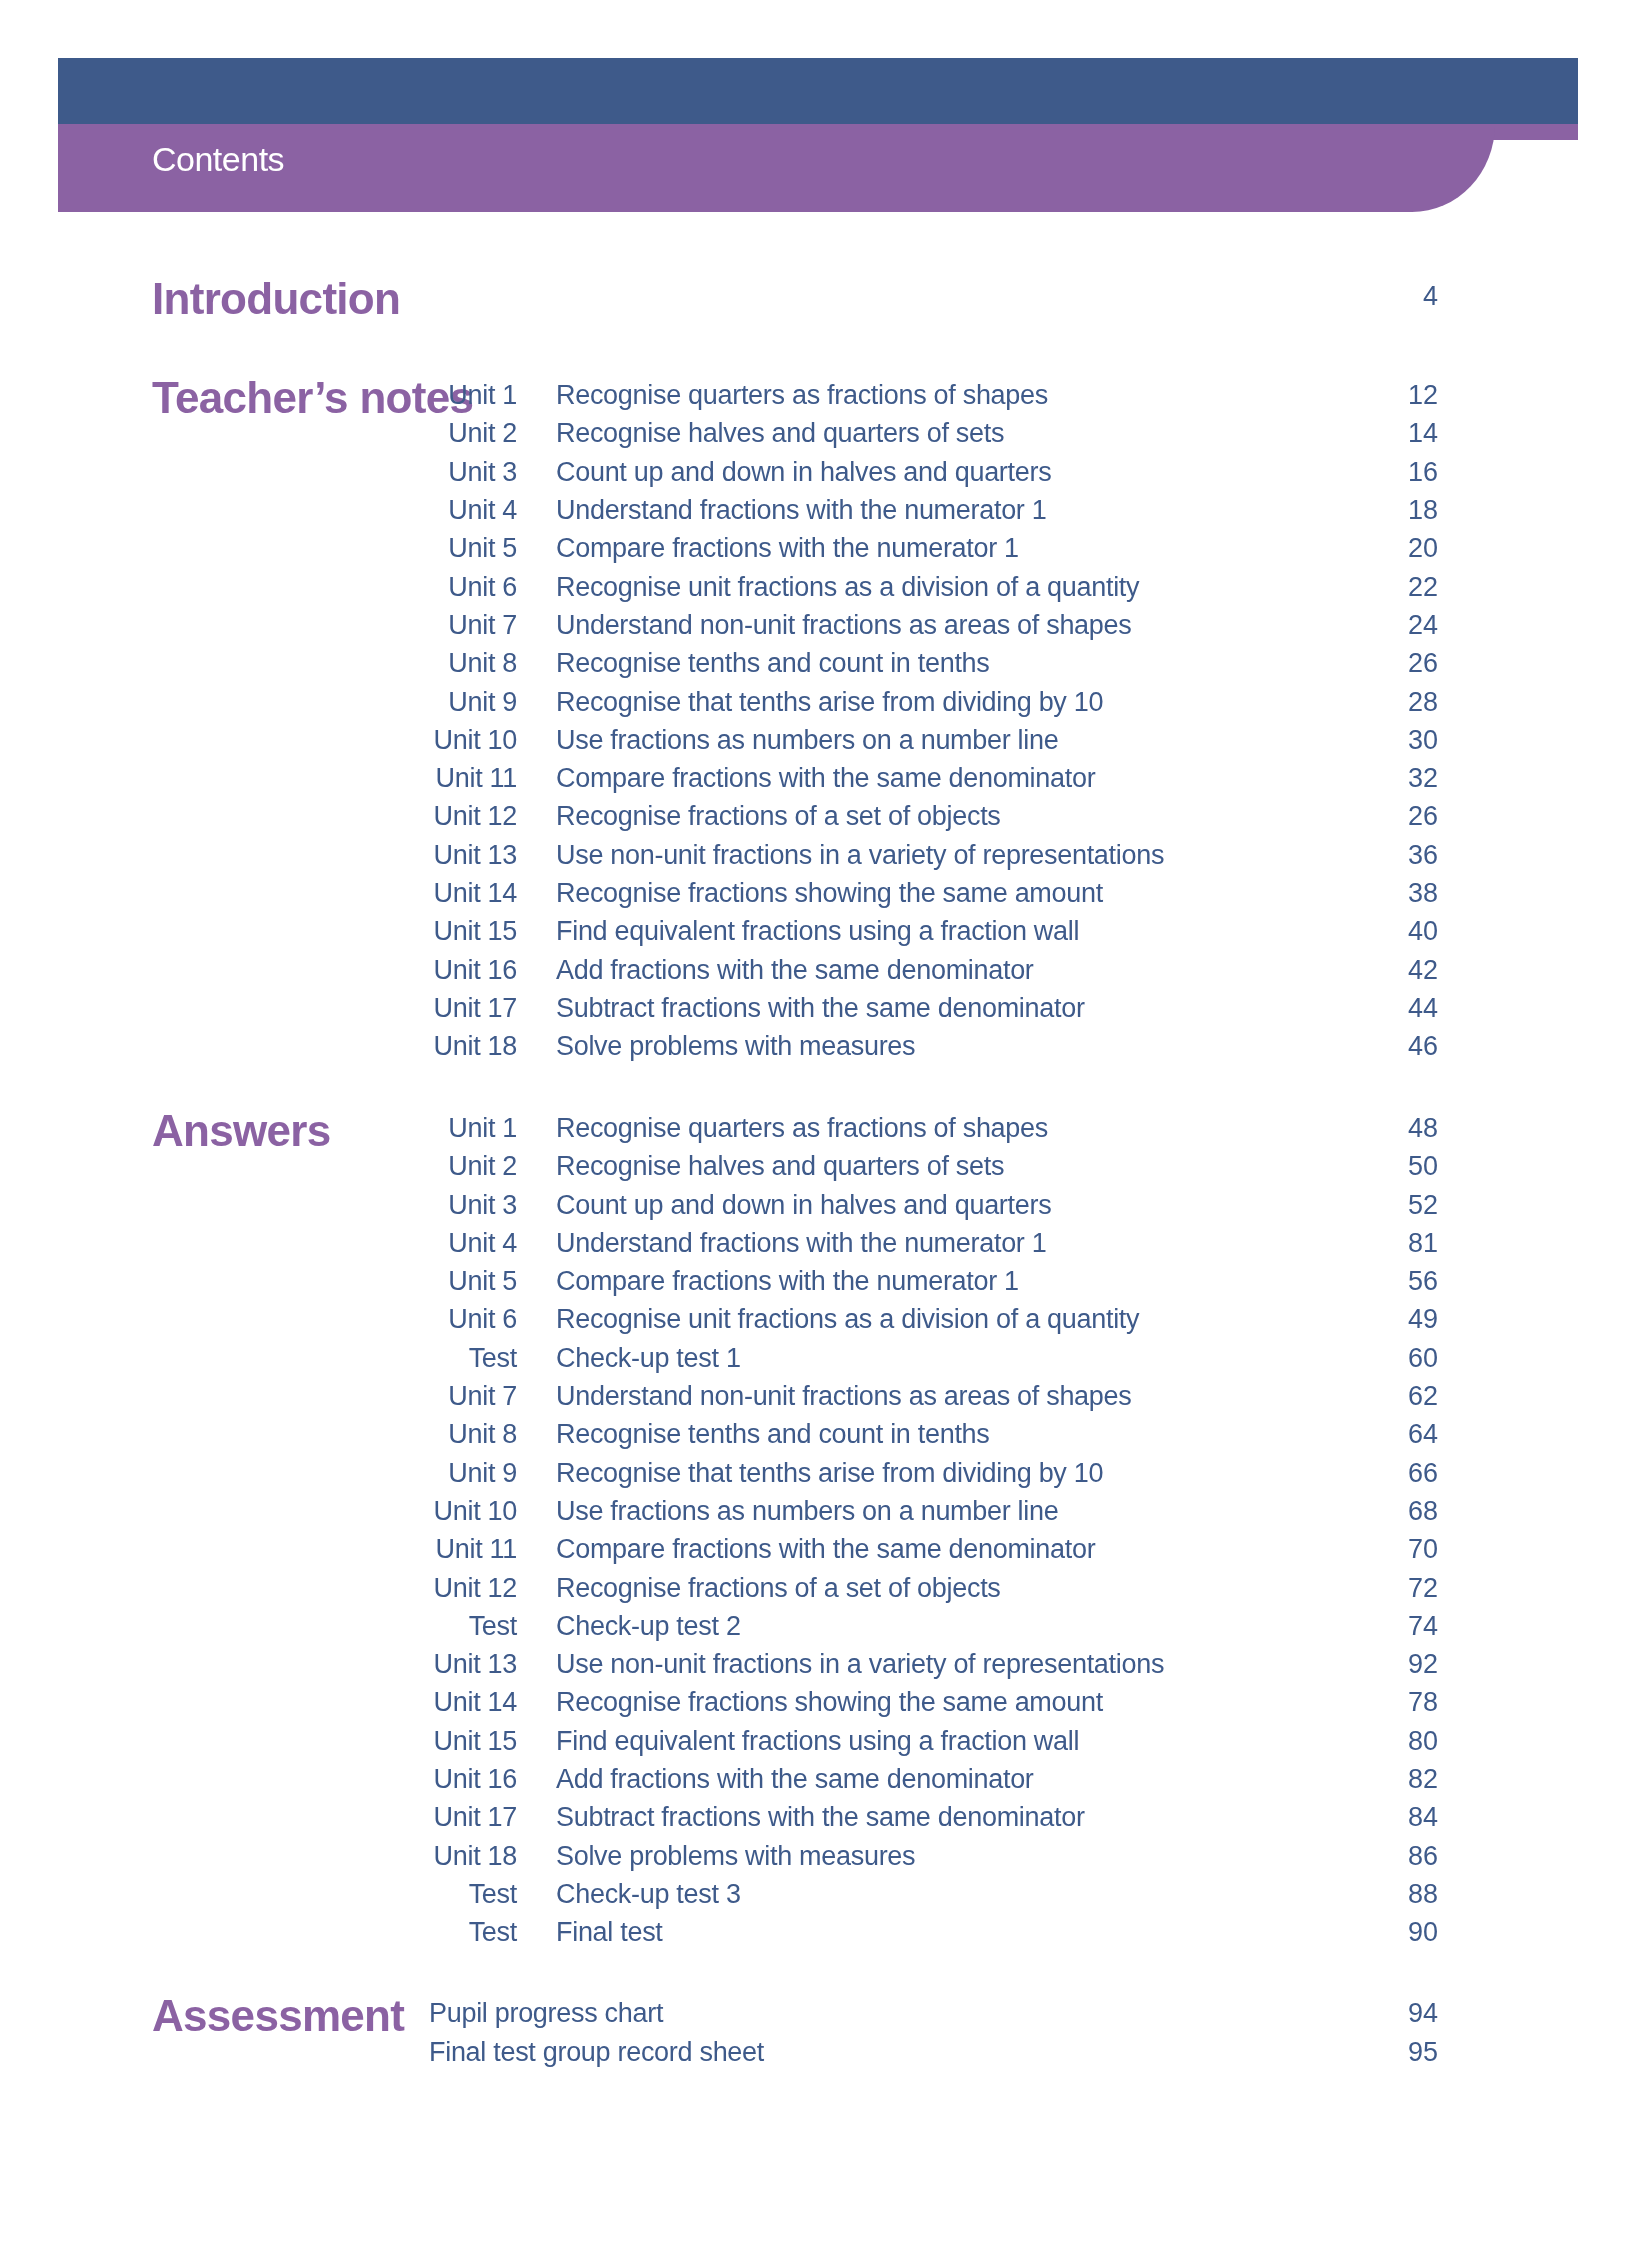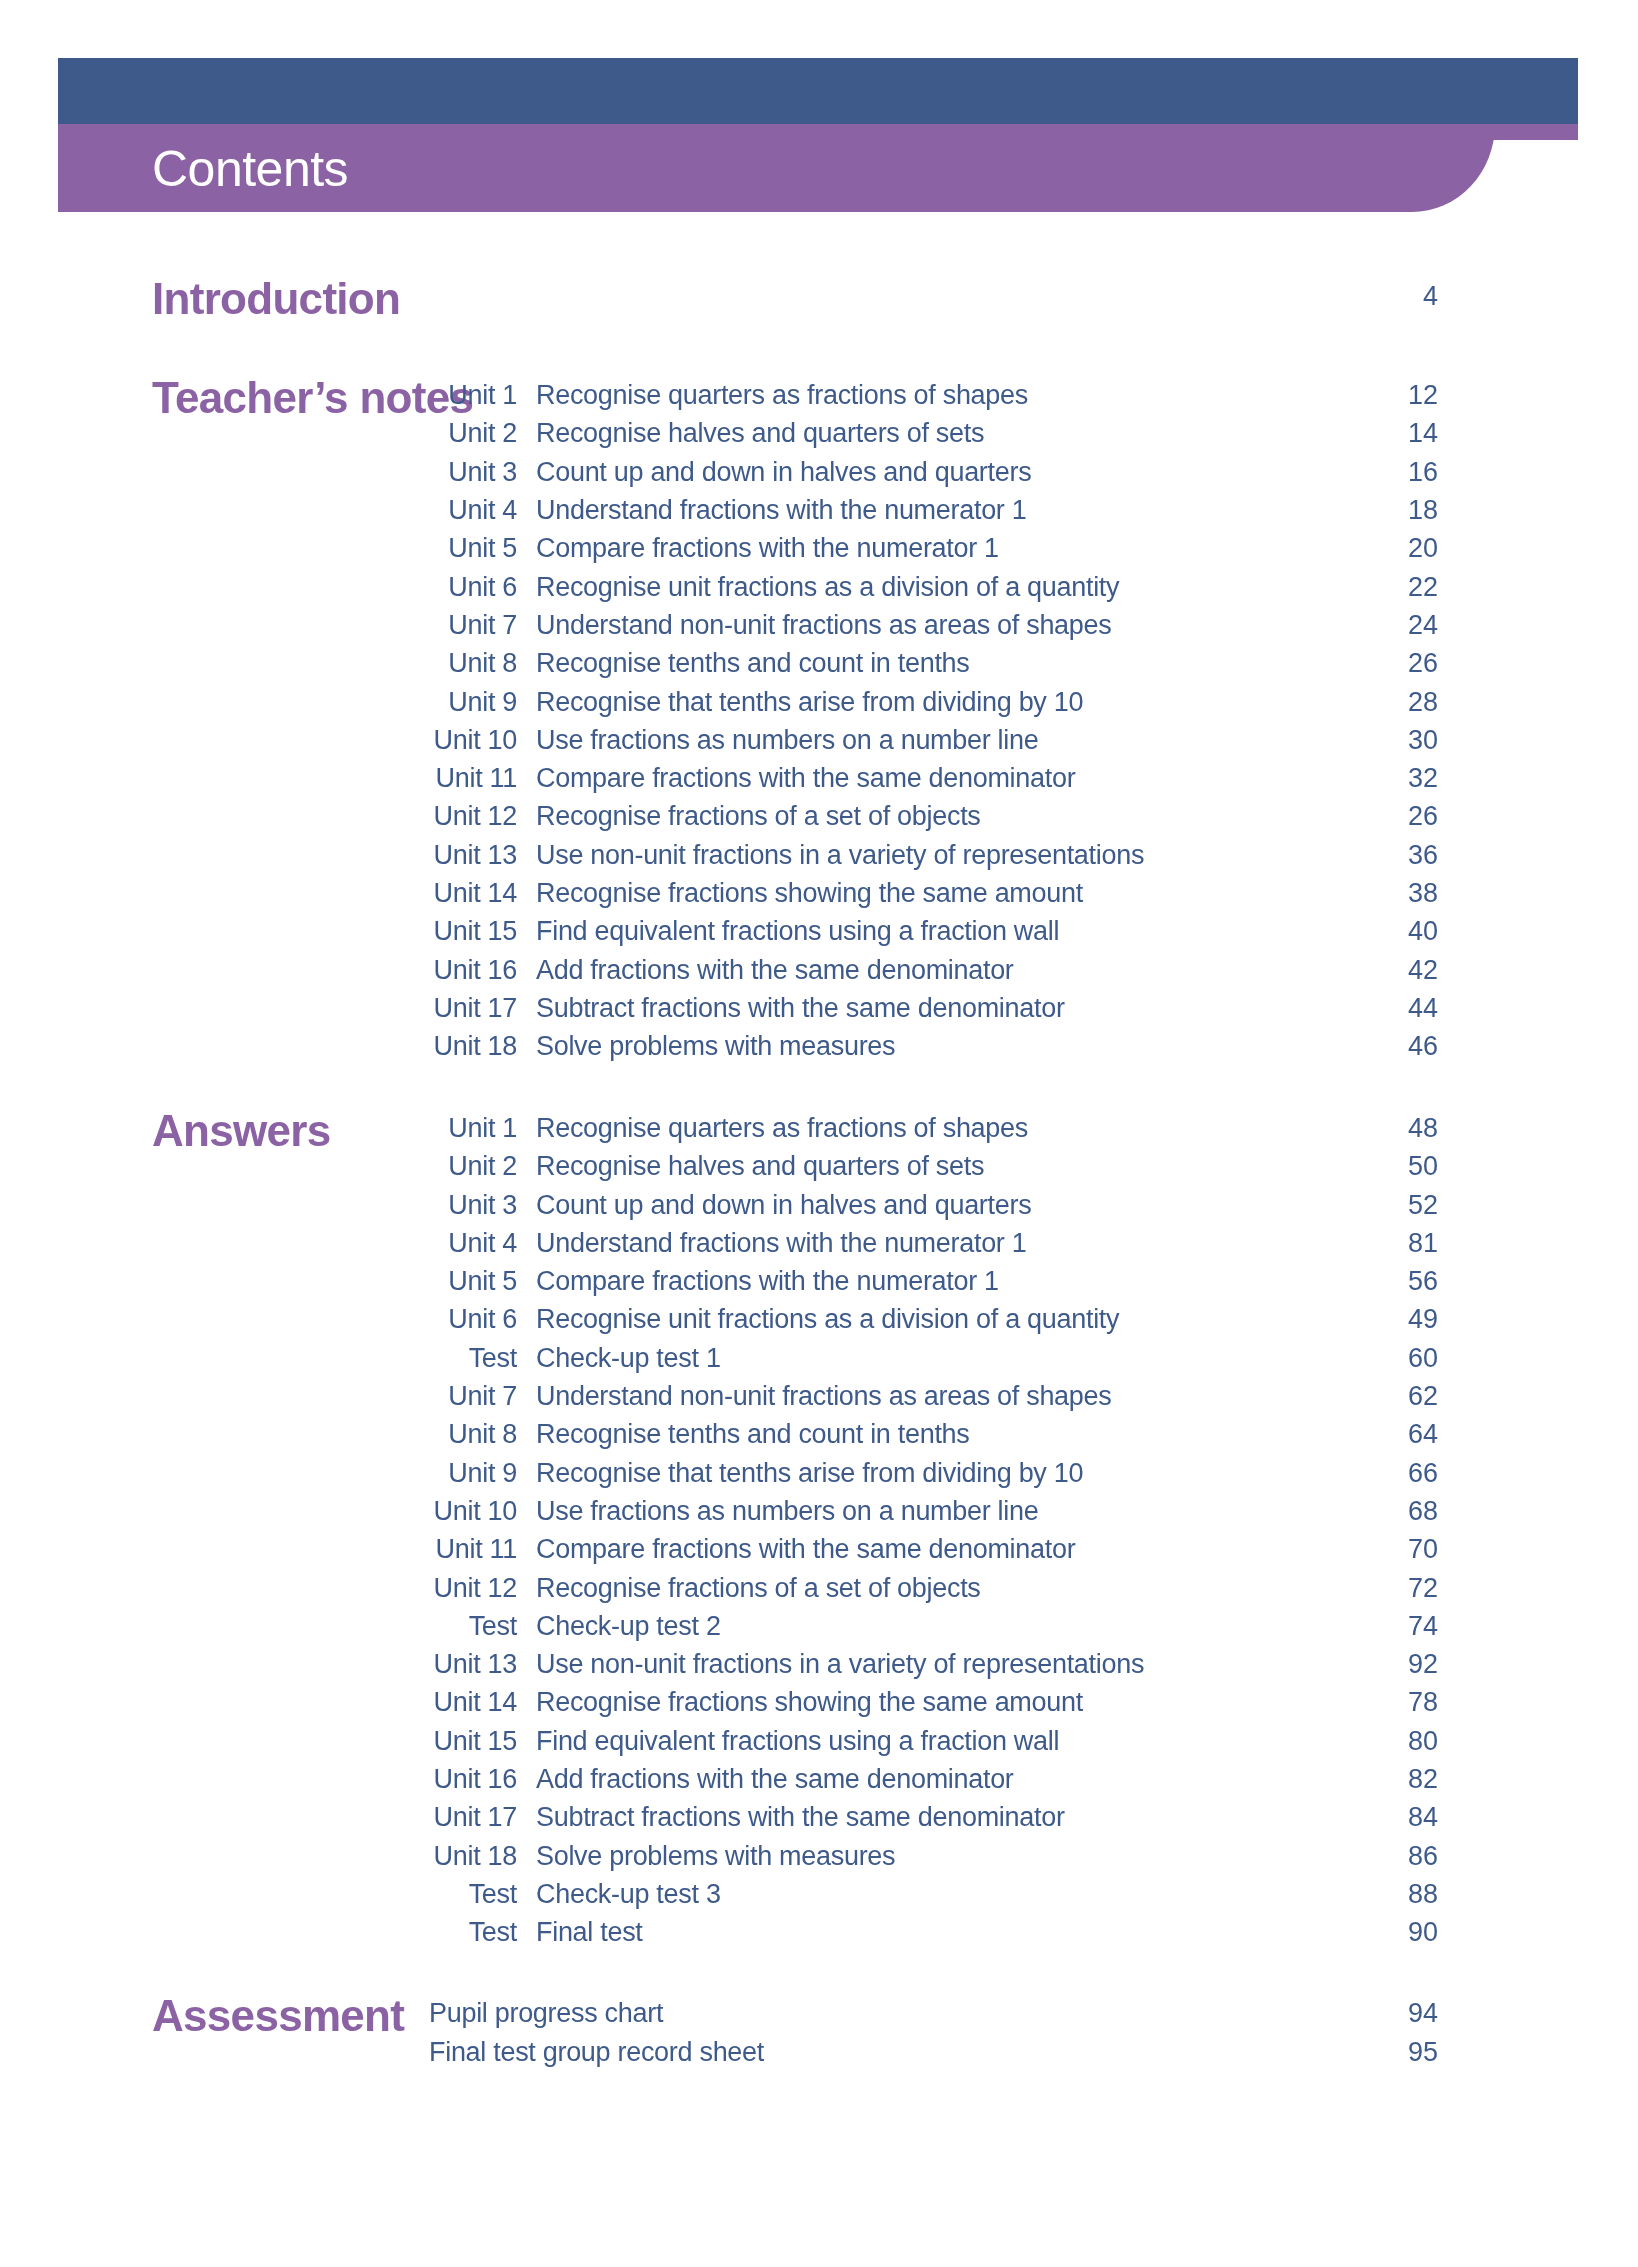--- a/index.html
+++ b/index.html
@@ -2,27 +2,27 @@
 <html style="font-size:14.7px"><head>
 <meta charset="utf-8">
 <style>
   html, body { margin:0; padding:0; background:#ffffff; }
   body { width:1638px; height:2267px; position:relative; overflow:hidden;
          font-family:"Liberation Sans", sans-serif; }
   .band-blue { position:absolute; left:58px; top:58px; width:1520px; height:66px; background:#3E5A8A; }
   .band-purple-strip { position:absolute; left:58px; top:124px; width:1520px; height:15.6px; background:#8B62A3; }
   .band-purple { position:absolute; left:58px; top:124px; width:1437px; height:88px; background:#8B62A3;
                  border-bottom-right-radius:83px 88px; }
-  .page-title { position:absolute; left:152px; top:140px; font-size:50px; color:#ffffff; font-weight:normal;
+  .page-title { position:absolute; left:152px; top:140px; font-size:34px; color:#ffffff; font-weight:normal;
                 letter-spacing:-0.5px; }
   .section-heading { position:absolute; left:152px; font-size:44px; font-weight:bold; color:#8B62A3;
                      letter-spacing:-0.7px; }
   .row { position:absolute; left:0; width:1638px; height:39px; font-size:27px; color:#3E5A8A; }
   .row .unit { position:absolute; right:1121px; text-align:right; white-space:nowrap; letter-spacing:-0.3px; }
-  .row .title { position:absolute; left:536px; white-space:nowrap; letter-spacing:-0.3px; }
+  .row .title { position:absolute; left:556px; white-space:nowrap; letter-spacing:-0.3px; }
   .row .page { position:absolute; right:200px; text-align:right; white-space:nowrap; }
   .row .title.wide { left:429px; }
 </style>
 </head>
 <body>
 
 <div class="band-blue"></div>
 <div class="band-purple-strip"></div>
 <div class="band-purple"></div>
 <div class="page-title">Contents</div>

